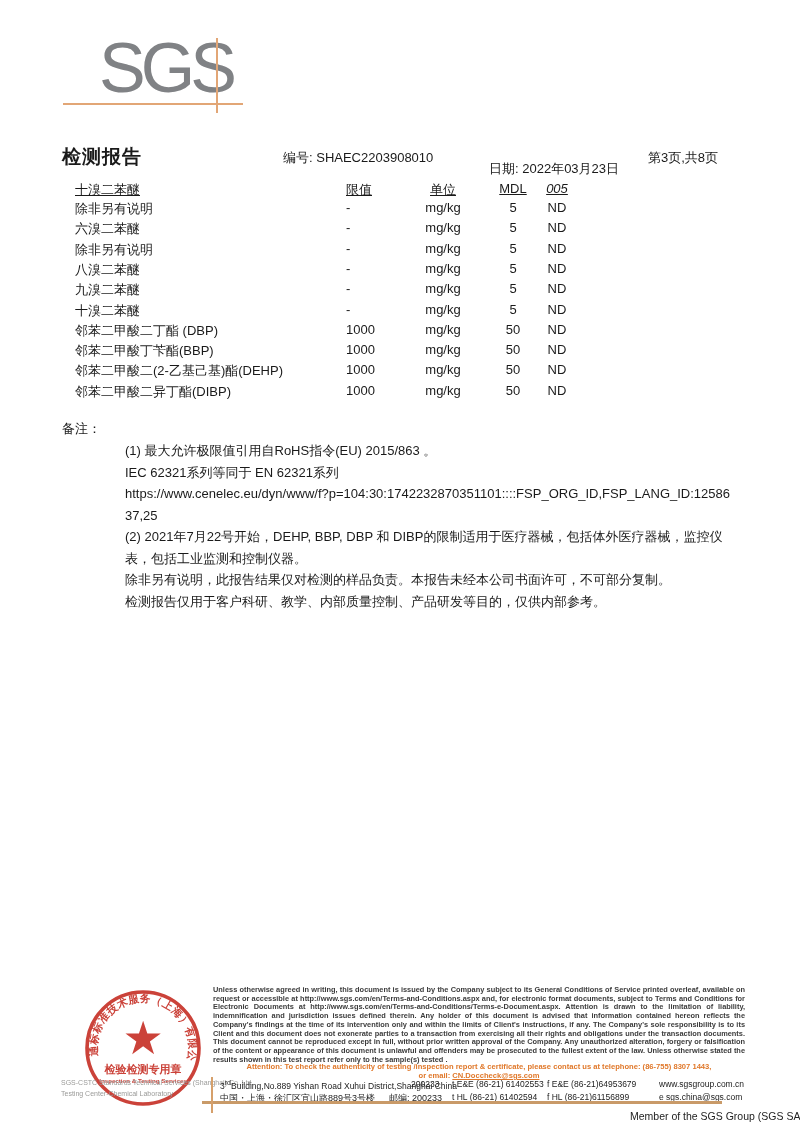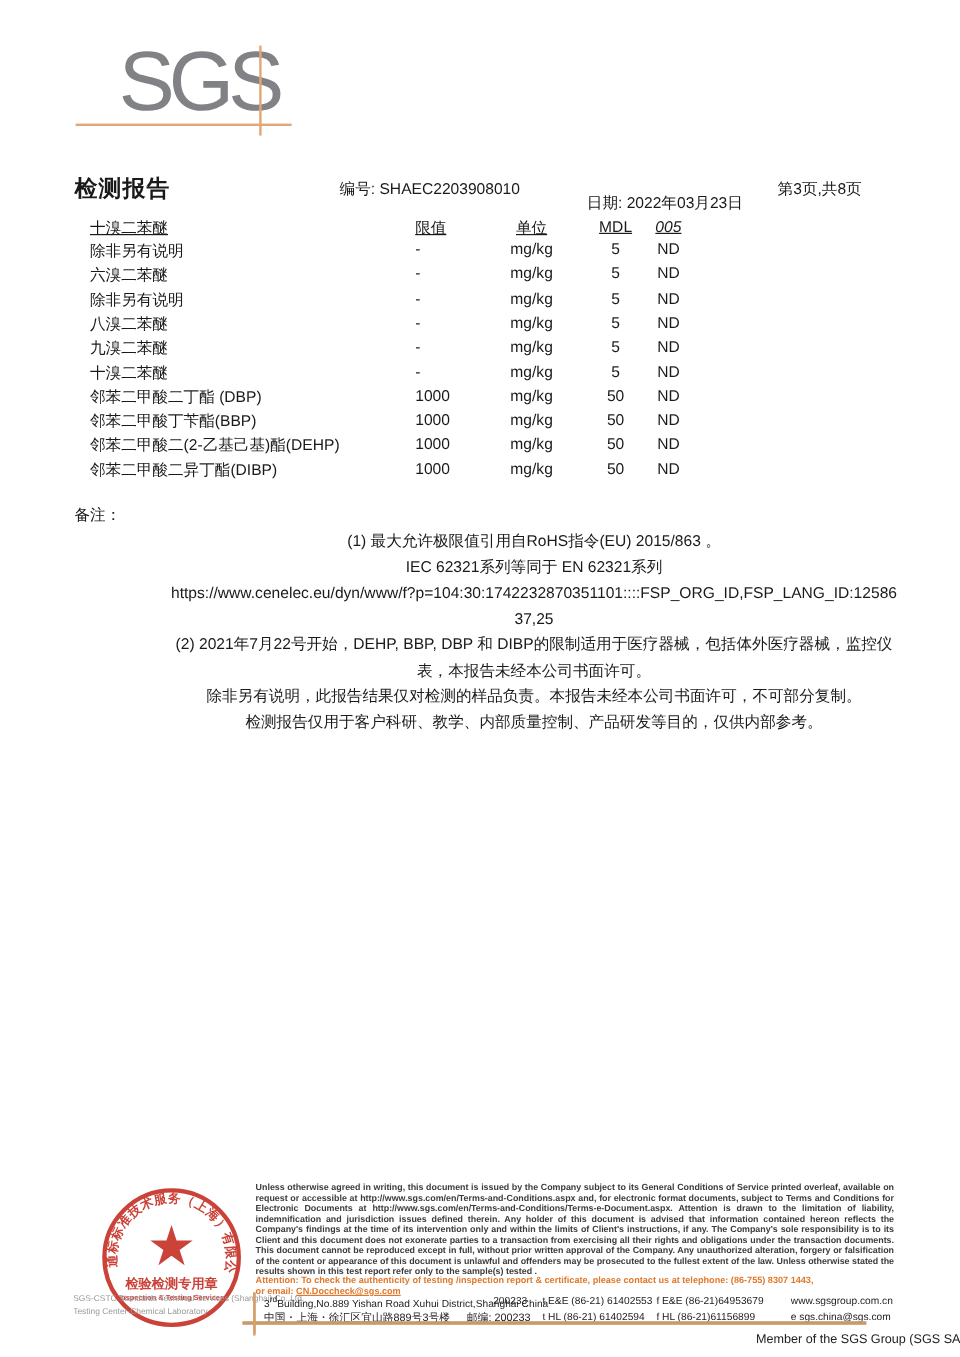--- a/index.html
+++ b/index.html
@@ -30,31 +30,31 @@
   .col-limit { position:absolute; left:346px; width:80px; text-align:left; }
   .col-unit  { position:absolute; left:403px; width:80px; text-align:center; }
   .col-mdl   { position:absolute; left:473px; width:80px; text-align:center; }
   .col-res   { position:absolute; left:517px; width:80px; text-align:center; }
   .t-row { left:0; width:800px; height:20.3px; font-size:13px; }
   .it005 { font-style:italic; }
 
   
   .rem-label { left:62px; top:420px; font-size:13px; }
   .rem-lines { left:125px; top:440px; width:640px; font-size:13px; }
-  .rem-lines div { line-height:21.5px; white-space:nowrap;text-align:center; }
+  .rem-lines div { line-height:21.5px; white-space:nowrap; }
 
   
   .stamp-svg { left:82px; top:988px; }
   .company-lines { left:61px; top:1077px; font-size:7px; color:#9a9a98; line-height:11px; white-space:nowrap; }
 
   
   .disclaimer { left:213px; top:986px; width:532px; font-size:7.4px; font-weight:bold;
                 color:#3c3c3c; line-height:8.7px; text-align:justify; }
   .attention  { left:213px; top:1062px; width:532px; font-size:7.6px; font-weight:bold;
-                color:#e0782a; line-height:9px; }
+                color:#e0782a; line-height:9px;text-align:center; }
   .attention .em { text-decoration:underline; }
   .addr-block { left:211px; top:1077px; width:540px; height:34px;
                 border-left:2px solid #d6a06b; font-size:8.5px; color:#222; }
   .addr-row { position:absolute; left:0; width:540px; white-space:nowrap; }
   .addr-row.r1 { top:2px; }
   .addr-row.r2 { top:15px; font-size:9px; }
   .a-addr { position:absolute; left:7px; }
   .a-post { position:absolute; left:182px;padding-left:16px; }
   .a-tel  { position:absolute; left:239px; }
   .a-fax  { position:absolute; left:334px; }
@@ -156,21 +156,21 @@
     <span class="col-res">ND</span>
   </div>
 
   <div class="abs rem-label">备注：</div>
   <div class="abs rem-lines">
     <div>(1) 最大允许极限值引用自RoHS指令(EU) 2015/863 。</div>
     <div>IEC 62321系列等同于 EN 62321系列</div>
     <div>https://www.cenelec.eu/dyn/www/f?p=104:30:1742232870351101::::FSP_ORG_ID,FSP_LANG_ID:12586</div>
     <div>37,25</div>
     <div>(2) 2021年7月22号开始，DEHP, BBP, DBP 和 DIBP的限制适用于医疗器械，包括体外医疗器械，监控仪</div>
-    <div>表，本报告未经本公司书面许可。</div>
+    <div>表，包括工业监测和控制仪器。</div>
     <div>除非另有说明，此报告结果仅对检测的样品负责。本报告未经本公司书面许可，不可部分复制。</div>
     <div>检测报告仅用于客户科研、教学、内部质量控制、产品研发等目的，仅供内部参考。</div>
   </div>
 
   <svg class="abs stamp-svg" width="122" height="122" viewBox="0 0 122 122">
     <g opacity="0.88">
       <circle cx="61" cy="60" r="56" fill="none" stroke="#c4281e" stroke-width="3.6"></circle>
       <path id="arcTop" d="M 15.7 68 A 46 46 0 1 1 106.3 68" fill="none"></path>
       <text font-size="10.5" fill="#c4281e" font-weight="bold" letter-spacing="0.5">
         <textPath href="#arcTop" startOffset="0">通标标准技术服务（上海）有限公司</textPath>

